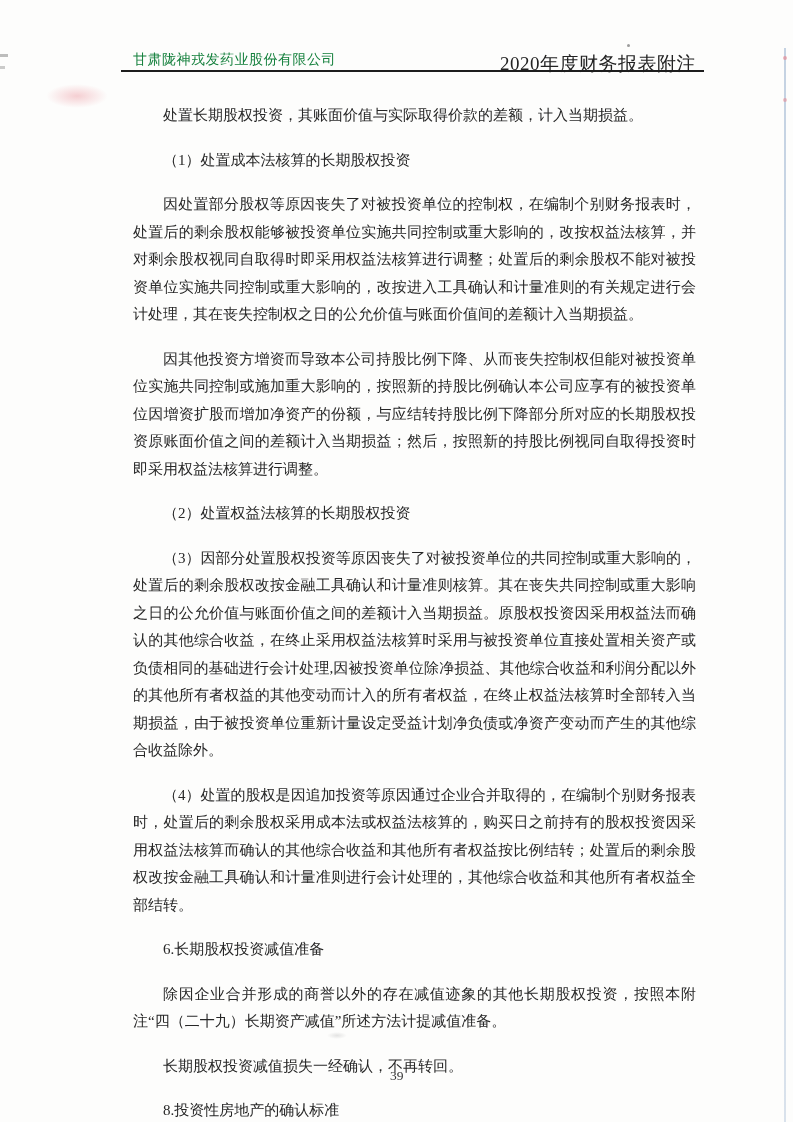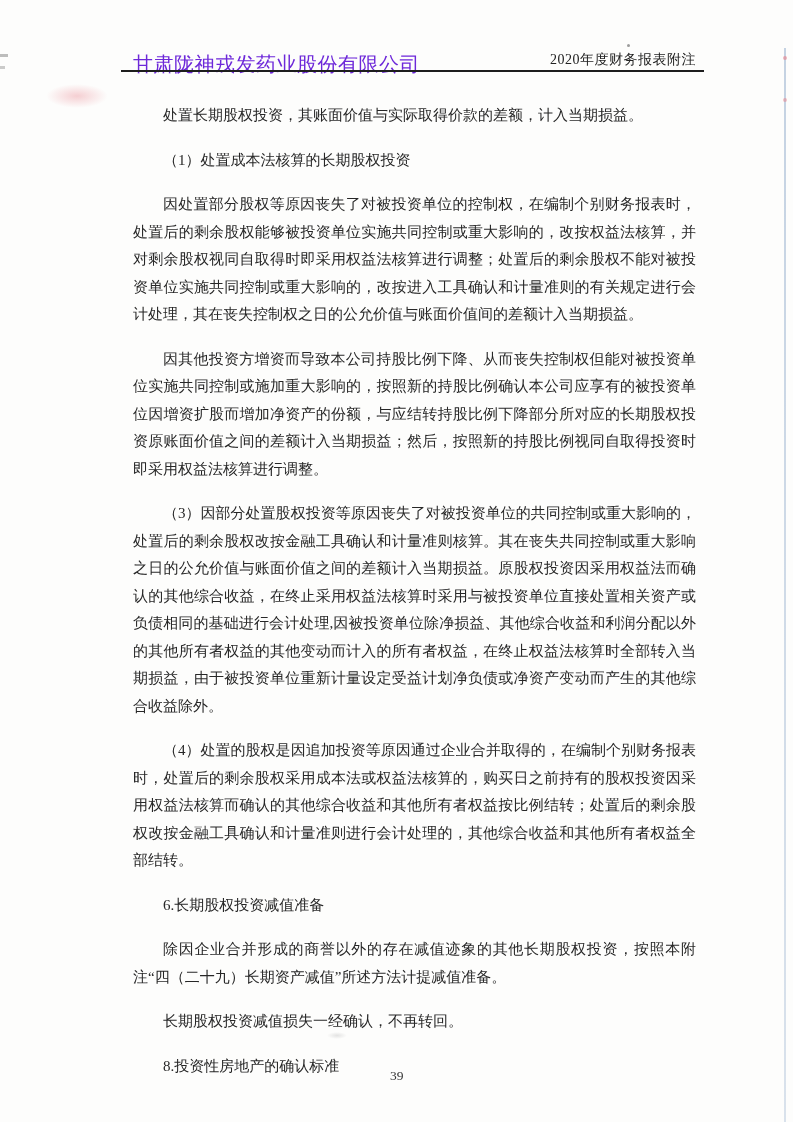--- a/index.html
+++ b/index.html
@@ -6,26 +6,26 @@
   .page {
     position:relative;
     width:793px; height:1122px;
     background:#fdfdfc;
     font-family:"Liberation Serif","DejaVu Serif",serif;
     color:#2b2b2b;
     overflow:hidden;
   }
   .header-company {
     position:absolute; left:133px; top:51px;
-    font-size:20px; letter-spacing:0.5px; white-space:nowrap;
-    color:#6d28d9;
+    font-size:14px; letter-spacing:0.5px; white-space:nowrap;
+    color:#15803d;
   }
   .header-title {
     position:absolute; right:97px; top:51px;
-    font-size:14px; letter-spacing:0.5px; white-space:nowrap;
+    font-size:19px; letter-spacing:0.5px; white-space:nowrap;
     color:#222;
   }
   .header-rule {
     position:absolute; left:121px; top:70px;
     width:583px; height:2px; background:#1d1d1d;
   }
   .doc-body {
     position:absolute; left:116px; top:85px; width:597px;
     font-size:15px; line-height:27.5px;
     text-align:justify; text-justify:inter-ideograph;
@@ -80,20 +80,21 @@
 
   <span class="header-company">甘肃陇神戎发药业股份有限公司</span>
   <span class="header-title">2020年度财务报表附注</span>
   <div class="header-rule"></div>
 
   <div class="doc-body">
     <p class="para">处置长期股权投资，其账面价值与实际取得价款的差额，计入当期损益。</p>
     <p class="para">（1）处置成本法核算的长期股权投资</p>
     <p class="para">因处置部分股权等原因丧失了对被投资单位的控制权，在编制个别财务报表时，处置后的剩余股权能够被投资单位实施共同控制或重大影响的，改按权益法核算，并对剩余股权视同自取得时即采用权益法核算进行调整；处置后的剩余股权不能对被投资单位实施共同控制或重大影响的，改按进入工具确认和计量准则的有关规定进行会计处理，其在丧失控制权之日的公允价值与账面价值间的差额计入当期损益。</p>
     <p class="para">因其他投资方增资而导致本公司持股比例下降、从而丧失控制权但能对被投资单位实施共同控制或施加重大影响的，按照新的持股比例确认本公司应享有的被投资单位因增资扩股而增加净资产的份额，与应结转持股比例下降部分所对应的长期股权投资原账面价值之间的差额计入当期损益；然后，按照新的持股比例视同自取得投资时即采用权益法核算进行调整。</p>
+    <p class="para">（2）处置权益法核算的长期股权投资</p>
     <p class="para">（3）因部分处置股权投资等原因丧失了对被投资单位的共同控制或重大影响的，处置后的剩余股权改按金融工具确认和计量准则核算。其在丧失共同控制或重大影响之日的公允价值与账面价值之间的差额计入当期损益。原股权投资因采用权益法而确认的其他综合收益，在终止采用权益法核算时采用与被投资单位直接处置相关资产或负债相同的基础进行会计处理,因被投资单位除净损益、其他综合收益和利润分配以外的其他所有者权益的其他变动而计入的所有者权益，在终止权益法核算时全部转入当期损益，由于被投资单位重新计量设定受益计划净负债或净资产变动而产生的其他综合收益除外。</p>
     <p class="para">（4）处置的股权是因追加投资等原因通过企业合并取得的，在编制个别财务报表时，处置后的剩余股权采用成本法或权益法核算的，购买日之前持有的股权投资因采用权益法核算而确认的其他综合收益和其他所有者权益按比例结转；处置后的剩余股权改按金融工具确认和计量准则进行会计处理的，其他综合收益和其他所有者权益全部结转。</p>
     <p class="para">6.长期股权投资减值准备</p>
     <p class="para">除因企业合并形成的商誉以外的存在减值迹象的其他长期股权投资，按照本附注“四（二十九）长期资产减值”所述方法计提减值准备。</p>
     <p class="para">长期股权投资减值损失一经确认，不再转回。</p>
     <p class="para">8.投资性房地产的确认标准</p>
   </div>
 
   <span class="page-number">39</span>
 

